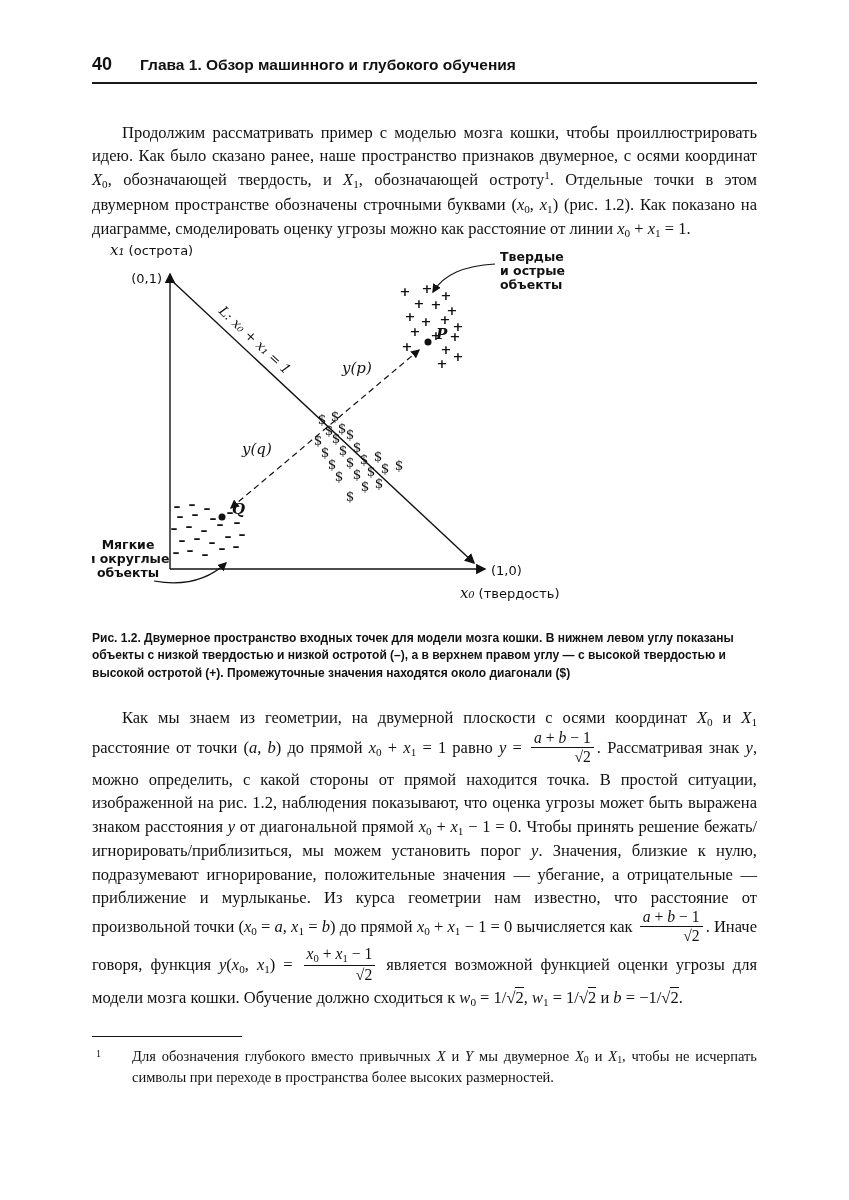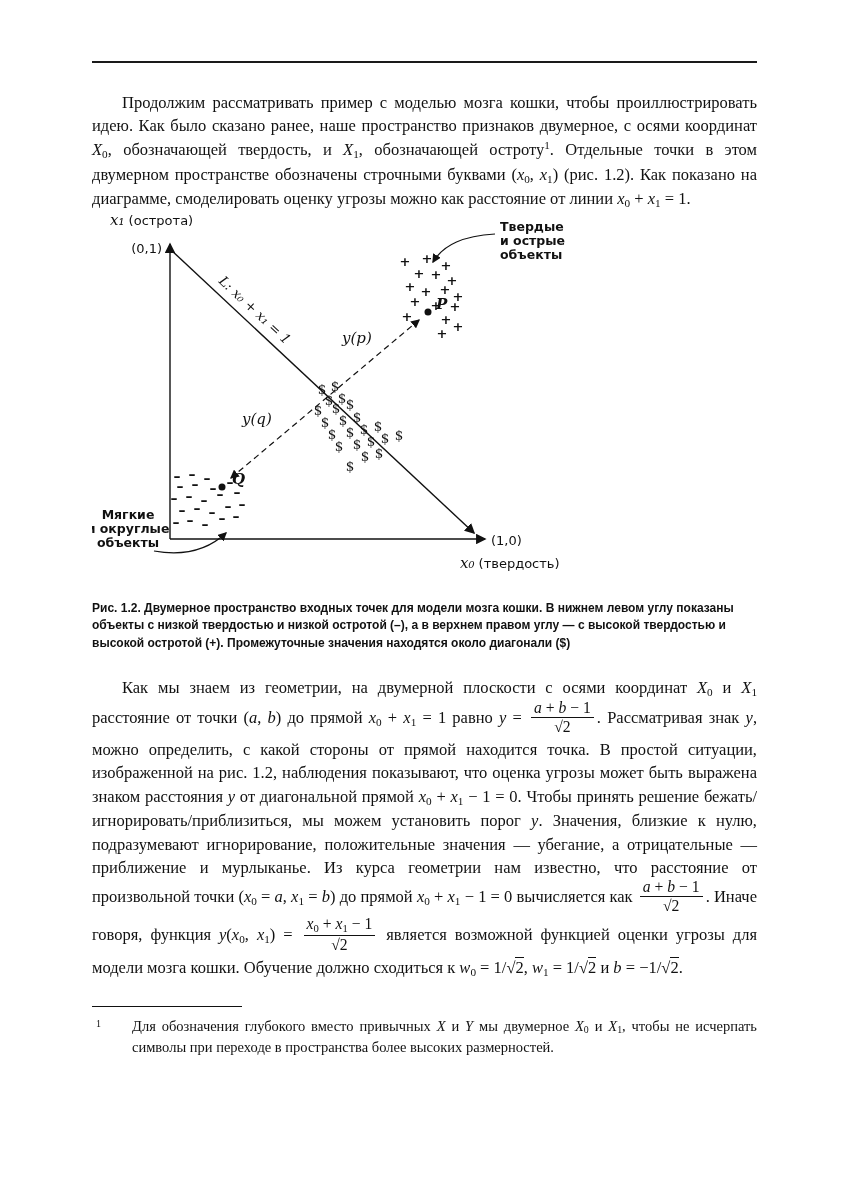--- a/index.html
+++ b/index.html
@@ -7,30 +7,30 @@
   body{width:849px;height:1200px;overflow:hidden;position:relative;
        font-family:"Liberation Serif","DejaVu Serif",serif;color:#111}
   .page{position:absolute;inset:0;padding:54px 92px 0 92px}
 
   .page-header{display:flex;align-items:baseline;gap:28px;
        font-family:"Liberation Sans","DejaVu Sans",sans-serif;font-weight:bold}
   .page-num{font-size:18px}
   .chapter{font-size:15.5px}
   .header-rule{border:none;border-top:2px solid #1a1a1a;margin-top:7px}
 
-  .body-text{font-size:16.5px;line-height:1.42;text-align:justify;margin-top:28px}
+  .body-text{font-size:16.5px;line-height:1.42;text-align:justify;margin-top:37px}
   .body-text.second{margin-top:24px}
   .indent{text-indent:30px}
 
   .i{font-style:italic}
   .b{font-weight:bold}
   .sub{font-size:68%;vertical-align:-0.25em;font-style:normal}
   .sup{font-size:68%;vertical-align:0.5em}
   .rad{border-top:1px solid #111}
-  .frac{display:inline-block;vertical-align:middle;text-align:center;
+  .frac{display:inline-block;vertical-align:middle;text-align:right;
         margin:0 3px;line-height:1.15;font-size:0.95em;transform:translateY(-2px);text-indent:0}
   .frac .num{display:block;padding:0 3px}
   .frac .den{display:block;border-top:1.2px solid #111;padding:0 3px}
 
   figure{}
   .caption{font-family:"Liberation Sans","DejaVu Sans",sans-serif;font-weight:bold;
            font-size:12px;line-height:1.45;margin-top:8px}
 
   .footnote-sep{width:150px;border-top:1.2px solid #111;margin-top:26px}
   .footnote{display:flex;margin-top:9px;font-size:14.5px;line-height:1.38;text-align:justify}
@@ -52,20 +52,24 @@
   .minus text{font-family:"DejaVu Sans",sans-serif;font-weight:bold;font-size:14px;fill:#111}
   .dollar text{font-family:"DejaVu Serif",serif;font-size:13.5px;fill:#111}
   .dot{fill:#111}
   marker path{fill:#111}
 </style>
 </head>
 <body>
 
 <div class="page">
 
+  <header class="page-header">
+    <span class="page-num">40</span>
+    <span class="chapter"><span>Глава 1.</span><span> Обзор машинного и глубокого обучения</span></span>
+  </header>
   <hr class="header-rule">
 
   <p class="body-text indent"><span>Продолжим рассматривать пример с моделью мозга кошки, чтобы проиллюстрировать идею. Как было сказано ранее, наше пространство признаков двумерное, с осями координат </span><span class="i">X</span><span class="sub">0</span><span>, обозначающей твердость, и </span><span class="i">X</span><span class="sub">1</span><span>, обозначающей остроту</span><span class="sup">1</span><span>. Отдельные точки в этом двумерном пространстве обозначены строчными буквами (</span><span class="i">x</span><span class="sub">0</span><span>, </span><span class="i">x</span><span class="sub">1</span><span>) (рис. 1.2). Как показано на диаграмме, смоделировать оценку угрозы можно как расстояние от линии </span><span class="i">x</span><span class="sub">0</span><span> + </span><span class="i">x</span><span class="sub">1</span><span> = 1.</span></p>
 
   <figure>
     <svg width="665" height="376" viewBox="0 0 665 376">
       <defs>
         <marker id="arr" viewBox="0 0 10 10" refX="8.5" refY="5" markerWidth="7.5" markerHeight="7.5" orient="auto-start-reverse">
           <path d="M0,0 L10,5 L0,10 z"></path>
         </marker>

